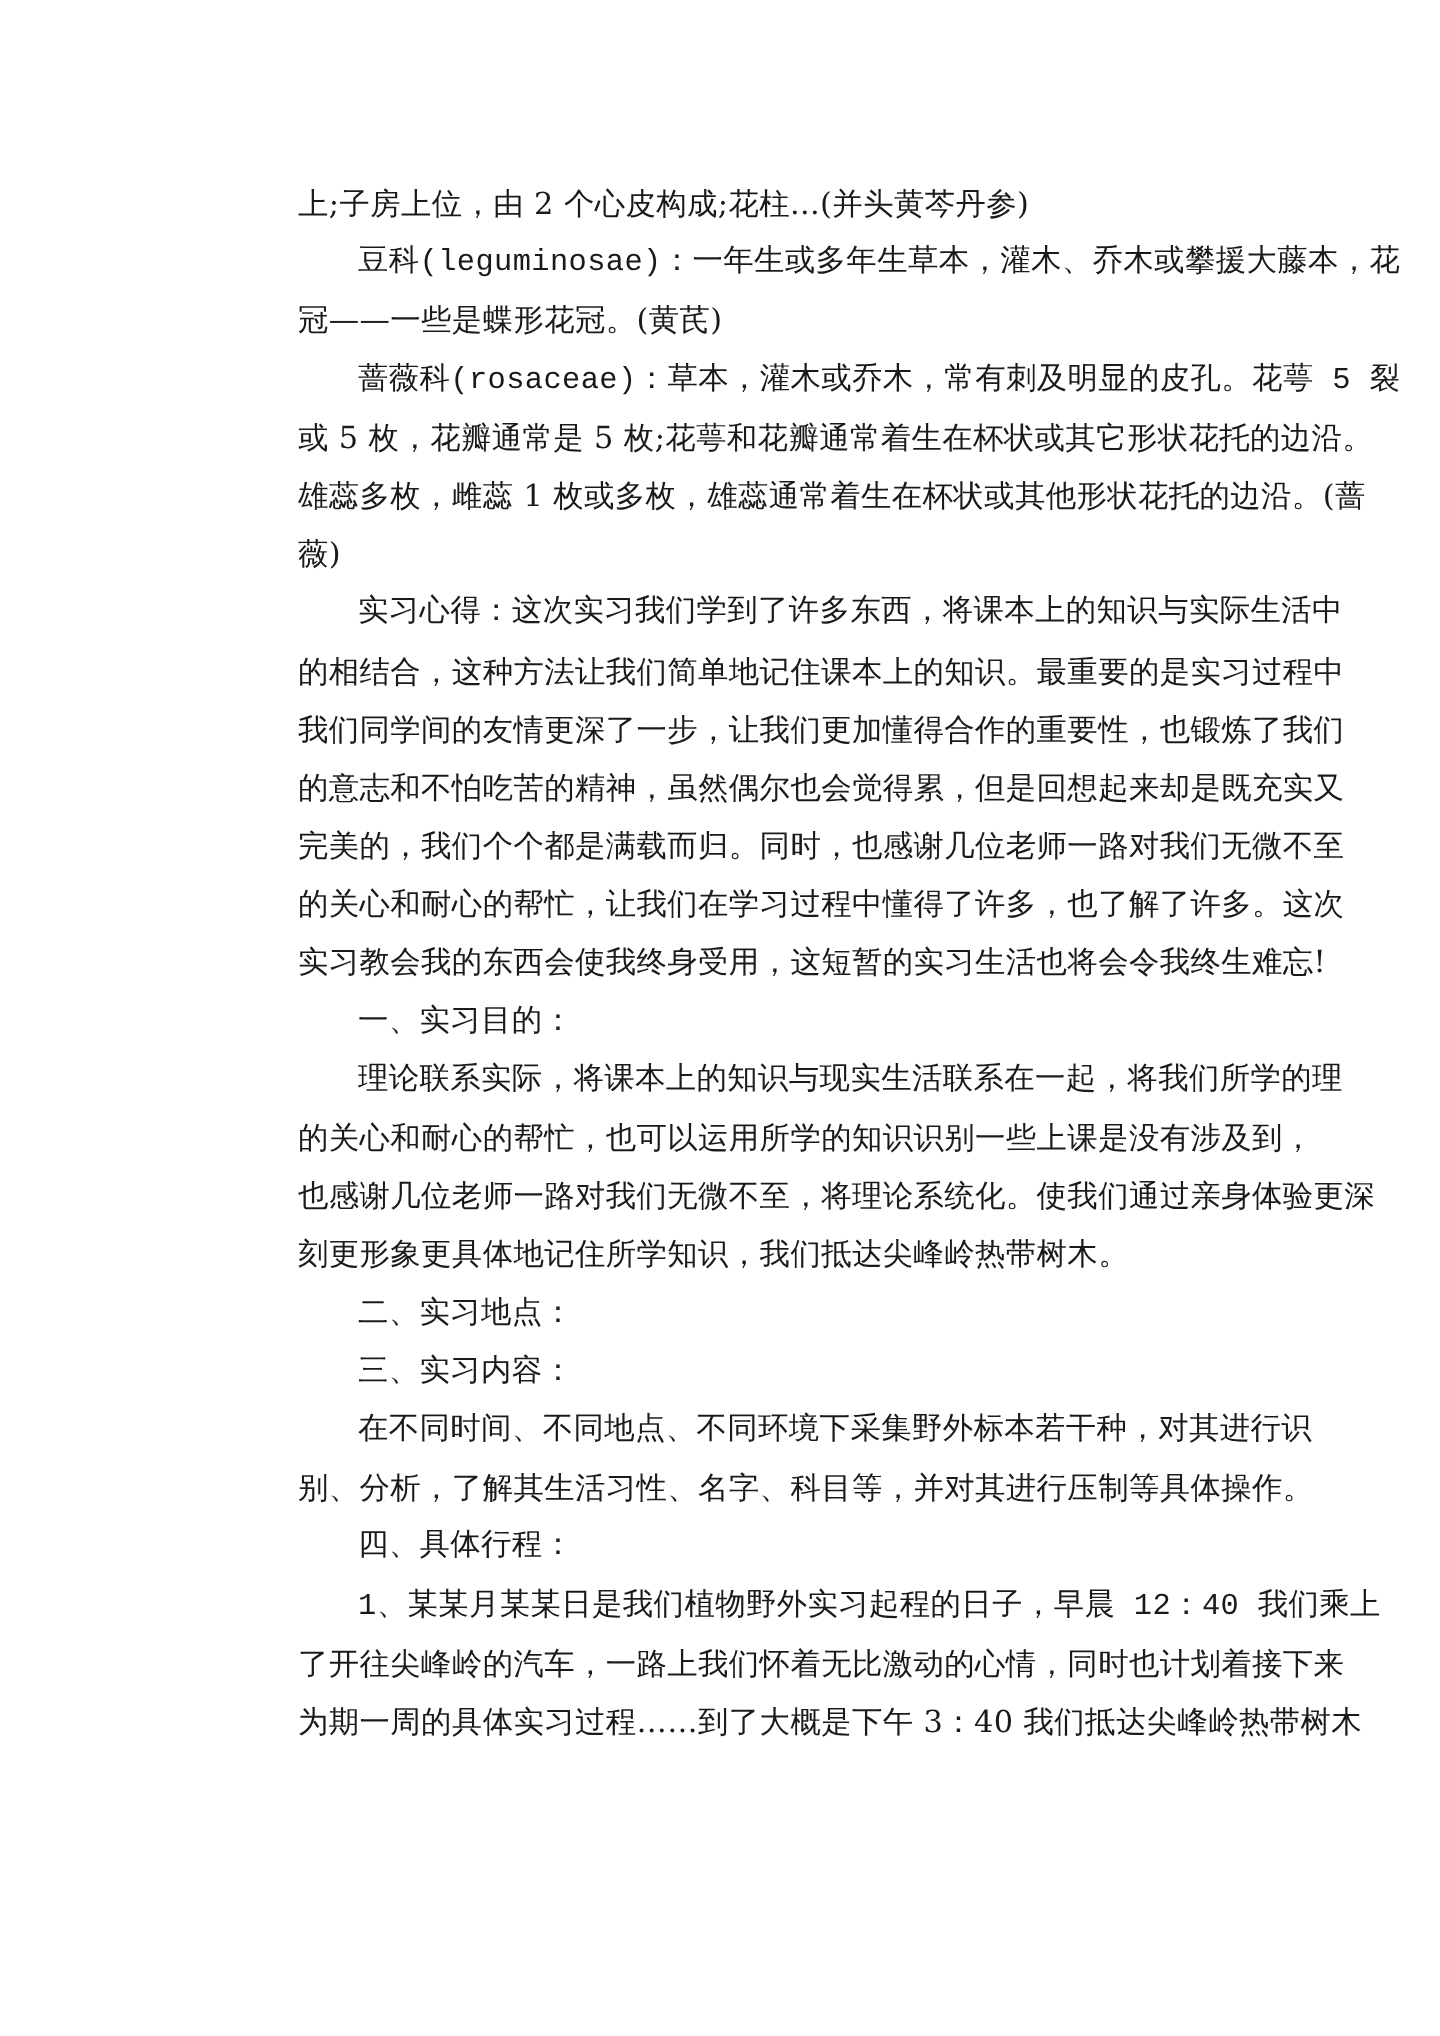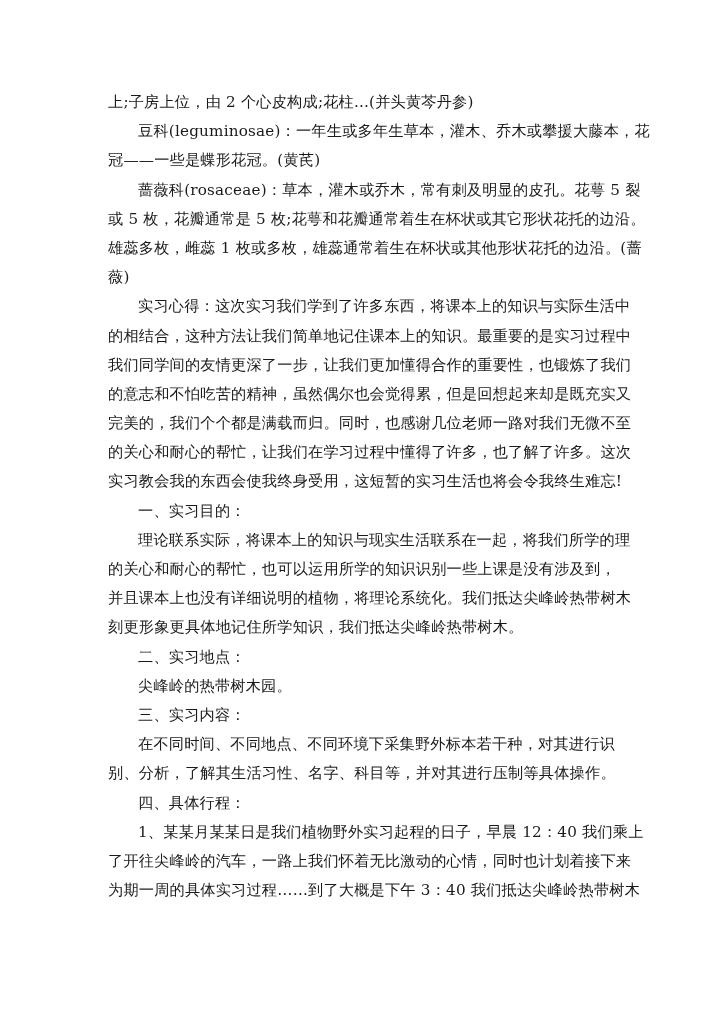--- a/index.html
+++ b/index.html
@@ -5,22 +5,22 @@
   html, body { margin: 0; padding: 0; background: #ffffff; }
   body { width: 720px; height: 1018px; position: relative; overflow: hidden; }
   .page {
     position: absolute; left: 0; top: 0; width: 720px; height: 1018px; background: #fff;
   }
   .text {
     position: absolute; left: 108px; top: 88px; width: 506px;
     font-family: "DejaVu Serif", "Liberation Serif", serif;
     font-size: 15.2px; color: #1a1a1a; line-height: 29.2px;
   }
-  .line { display: block; white-space: nowrap; height: 29.2px; letter-spacing: 0.2px; }
-  .indent { padding-left: 30px; }
+  .line { display: block; white-space: nowrap; height: 29.2px; letter-spacing: 0.2px; margin-left: 41px; }
+  .indent { padding-left: 30px; font-family: Liberation Mono, monospace; }
 </style>
 </head>
 <body>
 
 <div class="page">
   <div class="text">
     <span class="line">上;子房上位，由 2 个心皮构成;花柱...(并头黄芩丹参)</span>
     <span class="line indent">豆科(leguminosae)：一年生或多年生草本，灌木、乔木或攀援大藤本，花</span>
     <span class="line">冠——一些是蝶形花冠。(黄芪)</span>
     <span class="line indent">蔷薇科(rosaceae)：草本，灌木或乔木，常有刺及明显的皮孔。花萼 5 裂</span>
@@ -30,24 +30,23 @@
     <span class="line indent">实习心得：这次实习我们学到了许多东西，将课本上的知识与实际生活中</span>
     <span class="line">的相结合，这种方法让我们简单地记住课本上的知识。最重要的是实习过程中</span>
     <span class="line">我们同学间的友情更深了一步，让我们更加懂得合作的重要性，也锻炼了我们</span>
     <span class="line">的意志和不怕吃苦的精神，虽然偶尔也会觉得累，但是回想起来却是既充实又</span>
     <span class="line">完美的，我们个个都是满载而归。同时，也感谢几位老师一路对我们无微不至</span>
     <span class="line">的关心和耐心的帮忙，让我们在学习过程中懂得了许多，也了解了许多。这次</span>
     <span class="line">实习教会我的东西会使我终身受用，这短暂的实习生活也将会令我终生难忘!</span>
     <span class="line indent">一、实习目的：</span>
     <span class="line indent">理论联系实际，将课本上的知识与现实生活联系在一起，将我们所学的理</span>
     <span class="line">的关心和耐心的帮忙，也可以运用所学的知识识别一些上课是没有涉及到，</span>
-    <span class="line">并且课本上也没有详细说明的植物，将理论系统化。我们抵达尖峰岭热带树木</span>
+    <span class="line">也感谢几位老师一路对我们无微不至，将理论系统化。使我们通过亲身体验更深</span>
     <span class="line">刻更形象更具体地记住所学知识，我们抵达尖峰岭热带树木。</span>
     <span class="line indent">二、实习地点：</span>
-    <span class="line indent">尖峰岭的热带树木园。</span>
     <span class="line indent">三、实习内容：</span>
     <span class="line indent">在不同时间、不同地点、不同环境下采集野外标本若干种，对其进行识</span>
     <span class="line">别、分析，了解其生活习性、名字、科目等，并对其进行压制等具体操作。</span>
     <span class="line indent">四、具体行程：</span>
     <span class="line indent">1、某某月某某日是我们植物野外实习起程的日子，早晨 12：40 我们乘上</span>
     <span class="line">了开往尖峰岭的汽车，一路上我们怀着无比激动的心情，同时也计划着接下来</span>
     <span class="line">为期一周的具体实习过程……到了大概是下午 3：40 我们抵达尖峰岭热带树木</span>
   </div>
 </div>
 

